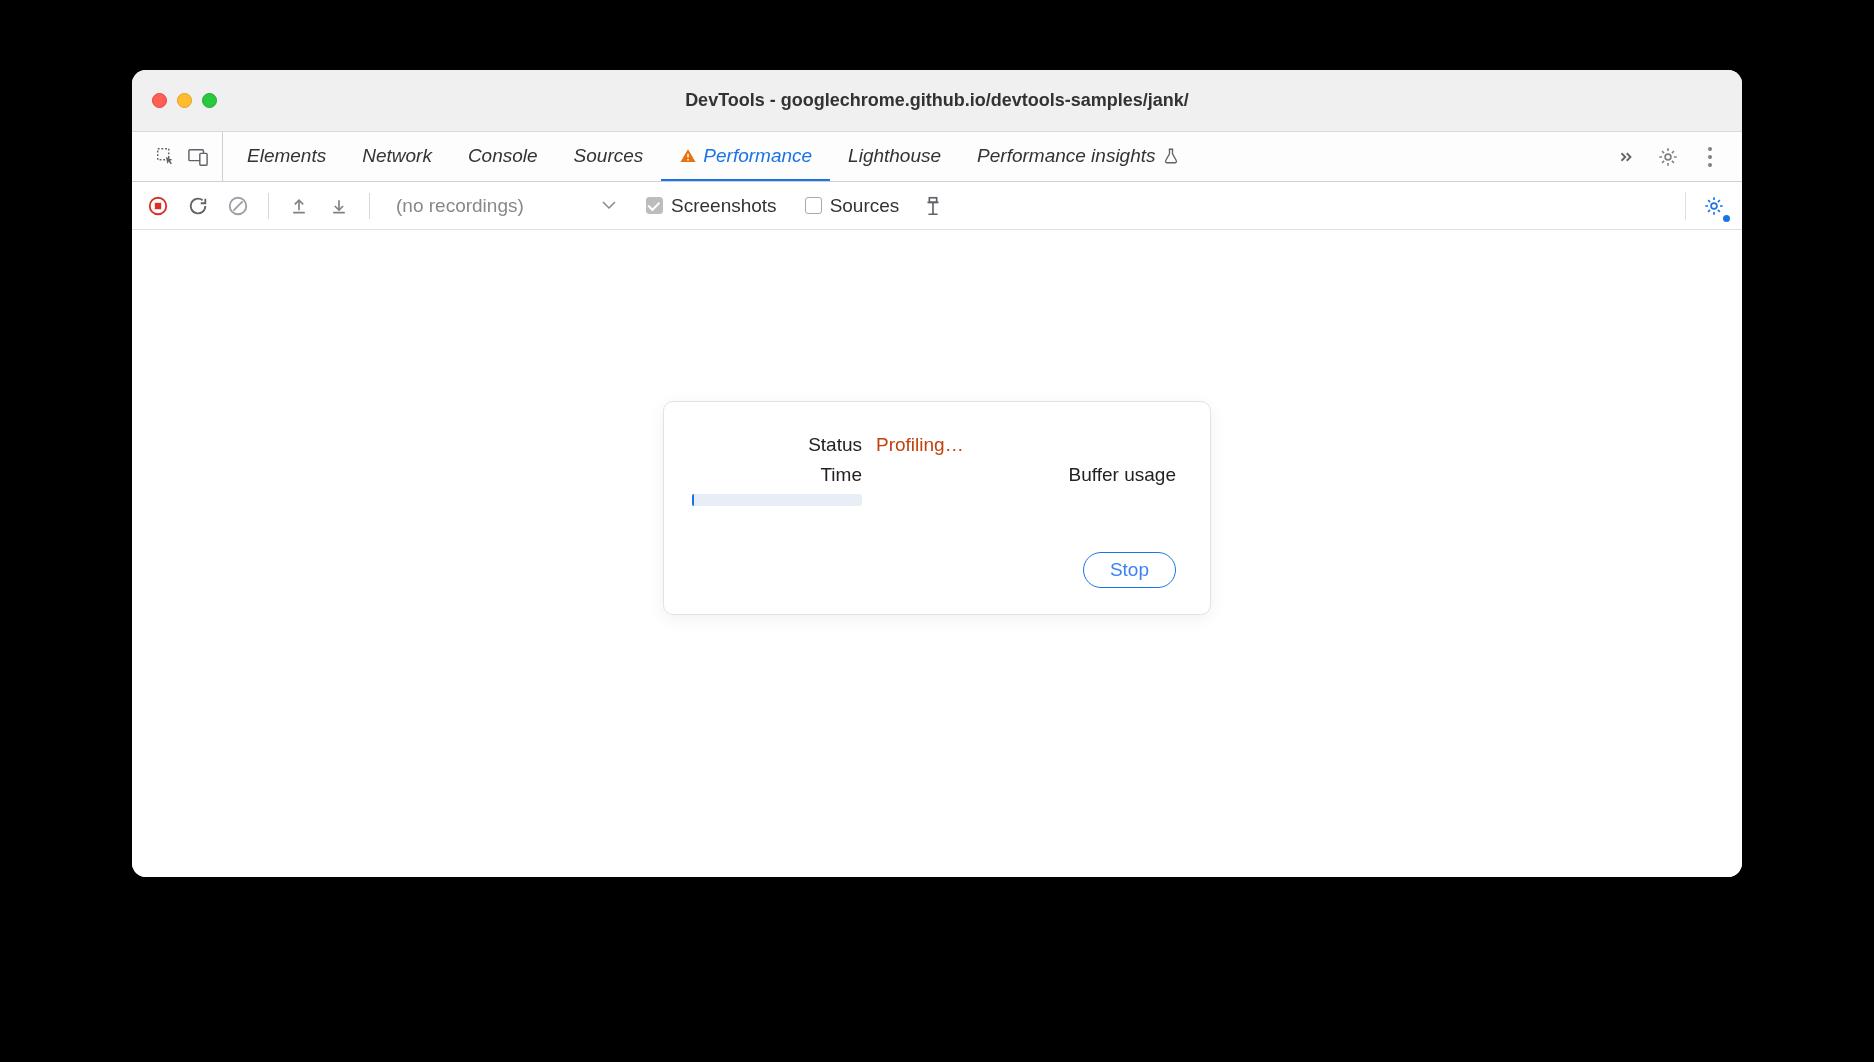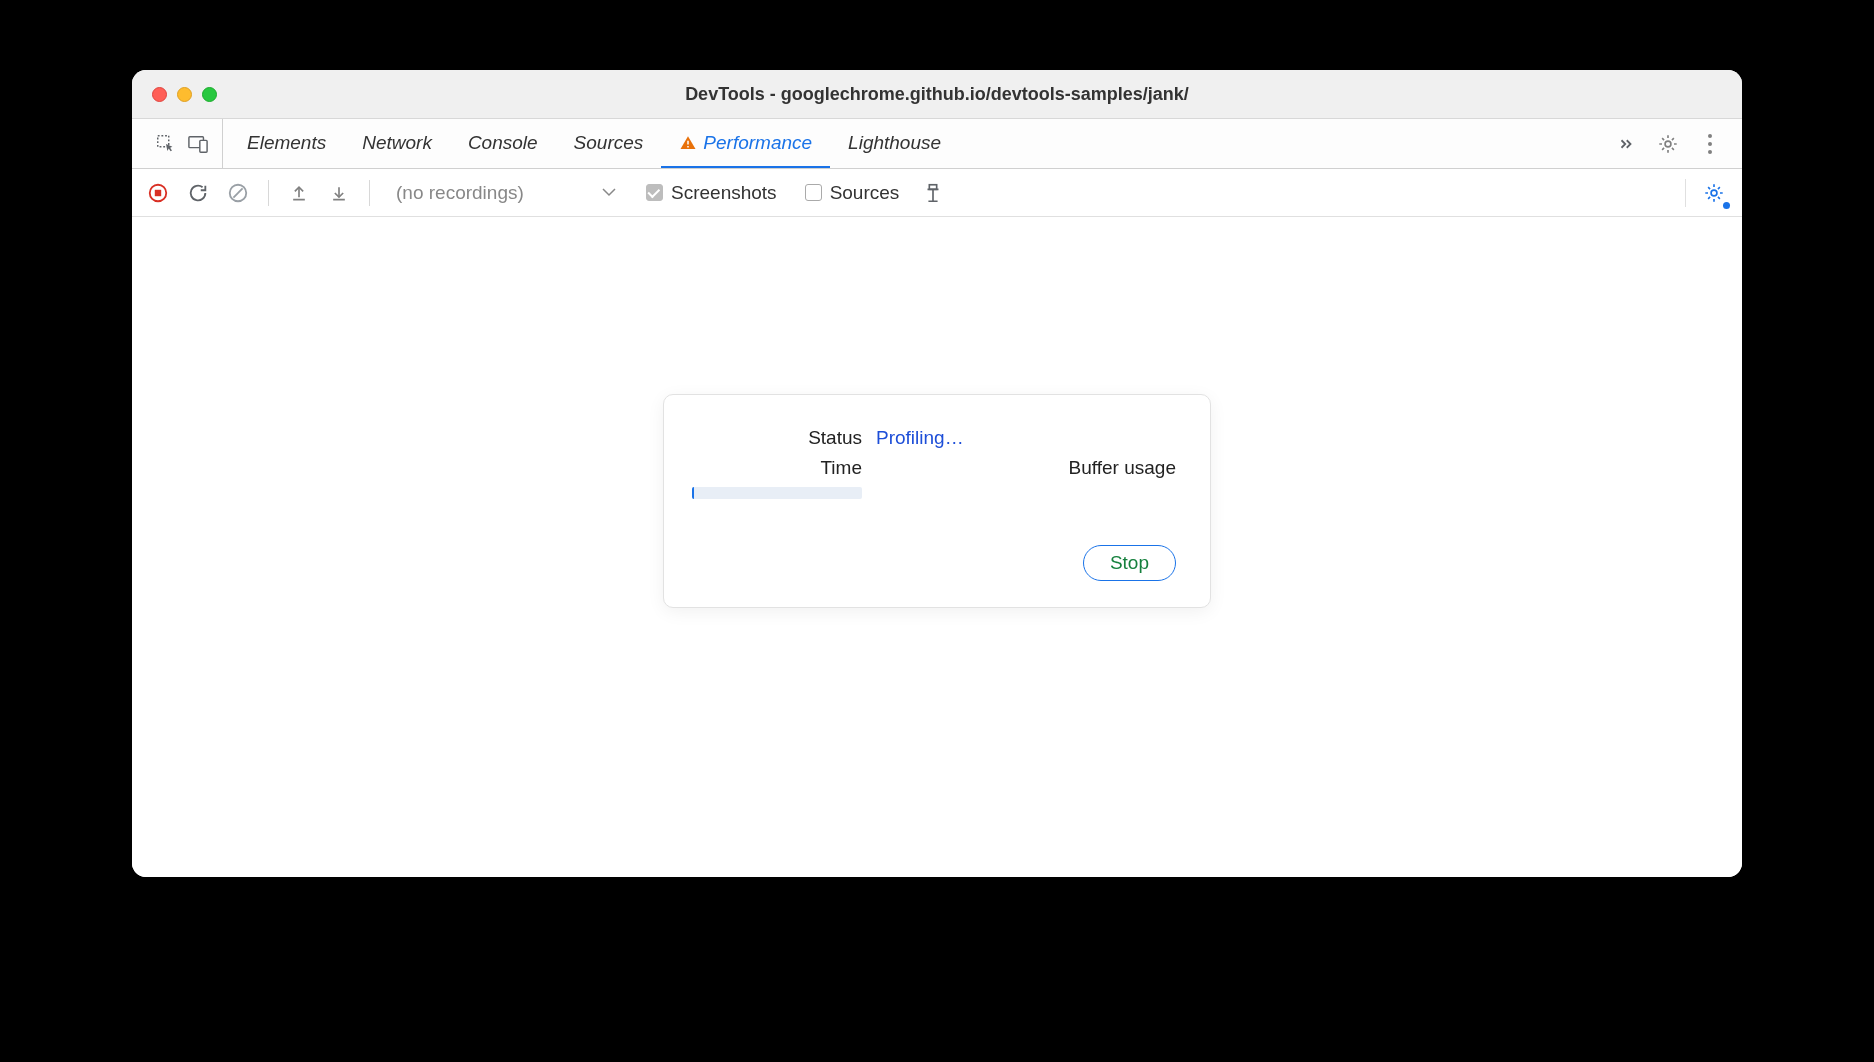--- a/index.html
+++ b/index.html
@@ -17,21 +17,21 @@
     width: 1610px;
     height: 807px;
     background: #fff;
     border-radius: 14px;
     overflow: hidden;
     box-shadow: 0 20px 60px rgba(0,0,0,0.5);
     display: flex;
     flex-direction: column;
   }
   .titlebar {
-    height: 49px;
+    height: 62px;
     background: #f0f0f0;
     border-bottom: 1px solid #d8d8d8;
     display: flex;
     align-items: center;
     position: relative;
   }
   .traffic-lights {
     display: flex;
     gap: 10px;
     padding-left: 20px;
@@ -162,28 +162,28 @@
     width: 548px;
     border:1px solid #e2e2e2;
     border-radius: 10px;
     box-shadow: 0 4px 18px rgba(0,0,0,0.06);
     padding: 32px 34px 26px 28px;
     background:#fff;
     font-size:19px;
   }
   .dlg-rows { display:grid; grid-template-columns: 170px 1fr; row-gap: 8px; column-gap: 14px; align-items:center;}
   .dlg-label { text-align:right; color:#222;}
-  .dlg-val { text-align:left; color:#1d4ed8;}
+  .dlg-val { text-align:left; color:#c2410c;}
   .progress {
     height: 12px; background:#e8eef6; border-radius:2px; position:relative; overflow:hidden;
   }
   .progress-fill { position:absolute; left:0; top:0; bottom:0; background:#1a73e8; }
   .dlg-actions { display:flex; justify-content:flex-end; margin-top:22px;}
   .stop-btn {
-    border:1px solid #1a73e8; color:#15803d; background:#fff;
+    border:1px solid #1a73e8; color:#3b82f6; background:#fff;
     border-radius: 999px;
     padding: 6px 26px;
     font-size:19px;
     cursor:pointer;
     margin-top:24px;
   }
 
   svg { display:block; }
 </style>
 </head>
@@ -235,20 +235,28 @@
               <path d="M12 3 L22 20 H2 Z" fill="#e8710a"></path>
               <rect x="11" y="9" width="2" height="5" fill="#fff"></rect>
               <rect x="11" y="16" width="2" height="2" fill="#fff"></rect>
             </svg>
         </span>
         <span>Performance</span>
       </div>
       <div class="tab">
           <span>Lighthouse</span>
         </div>
+      <div class="tab hasflask">
+        <span>Performance insights</span>
+        <span>
+          <svg width="18" height="20" viewBox="0 0 24 24" fill="none" stroke="#5f6368" stroke-width="1.8">
+            <path d="M9 3h6 M10 3v6 l-5 9 a2 2 0 0 0 2 3 h10 a2 2 0 0 0 2 -3 l-5 -9 V3"></path>
+          </svg>
+        </span>
+      </div>
     </div>
 
     <div class="tabbar-right">
       <span class="icon-btn">
         <svg width="22" height="18" viewBox="0 0 24 24" fill="none" stroke="#5f6368" stroke-width="2.4">
             <path d="M6 7l5 5-5 5"></path>
             <path d="M13 7l5 5-5 5"></path>
           </svg>
       </span>
       <span class="icon-btn">

